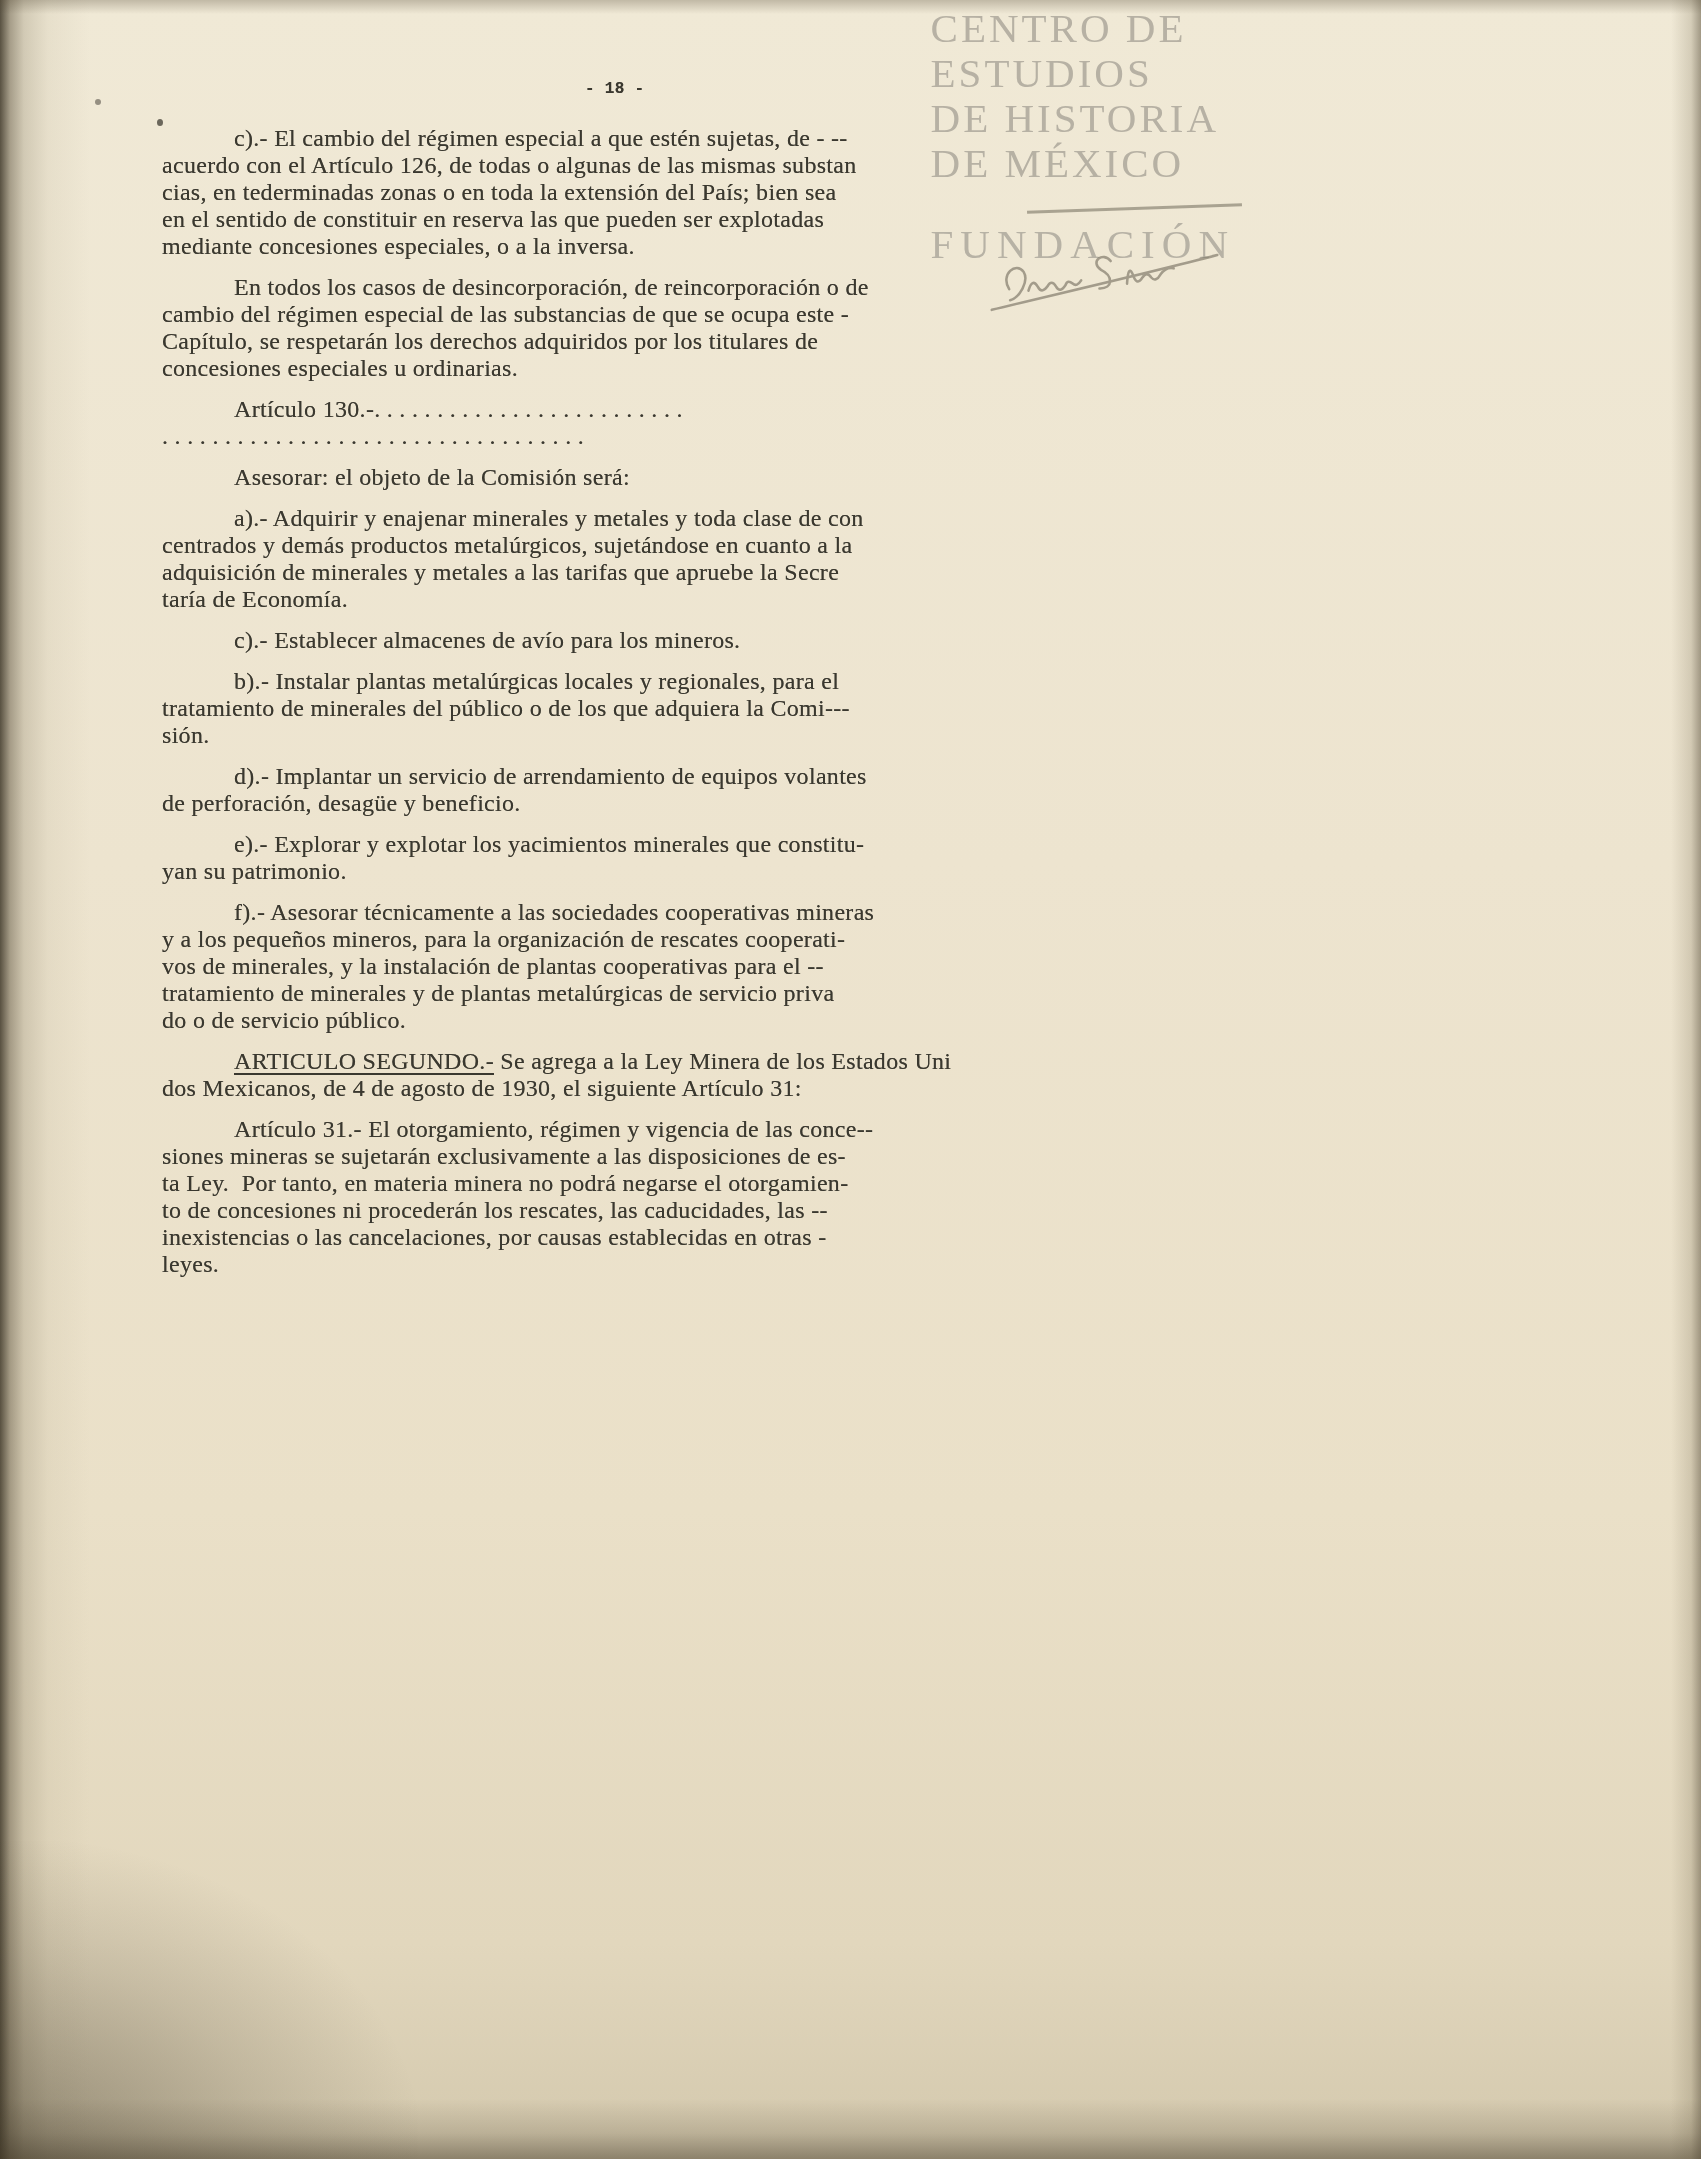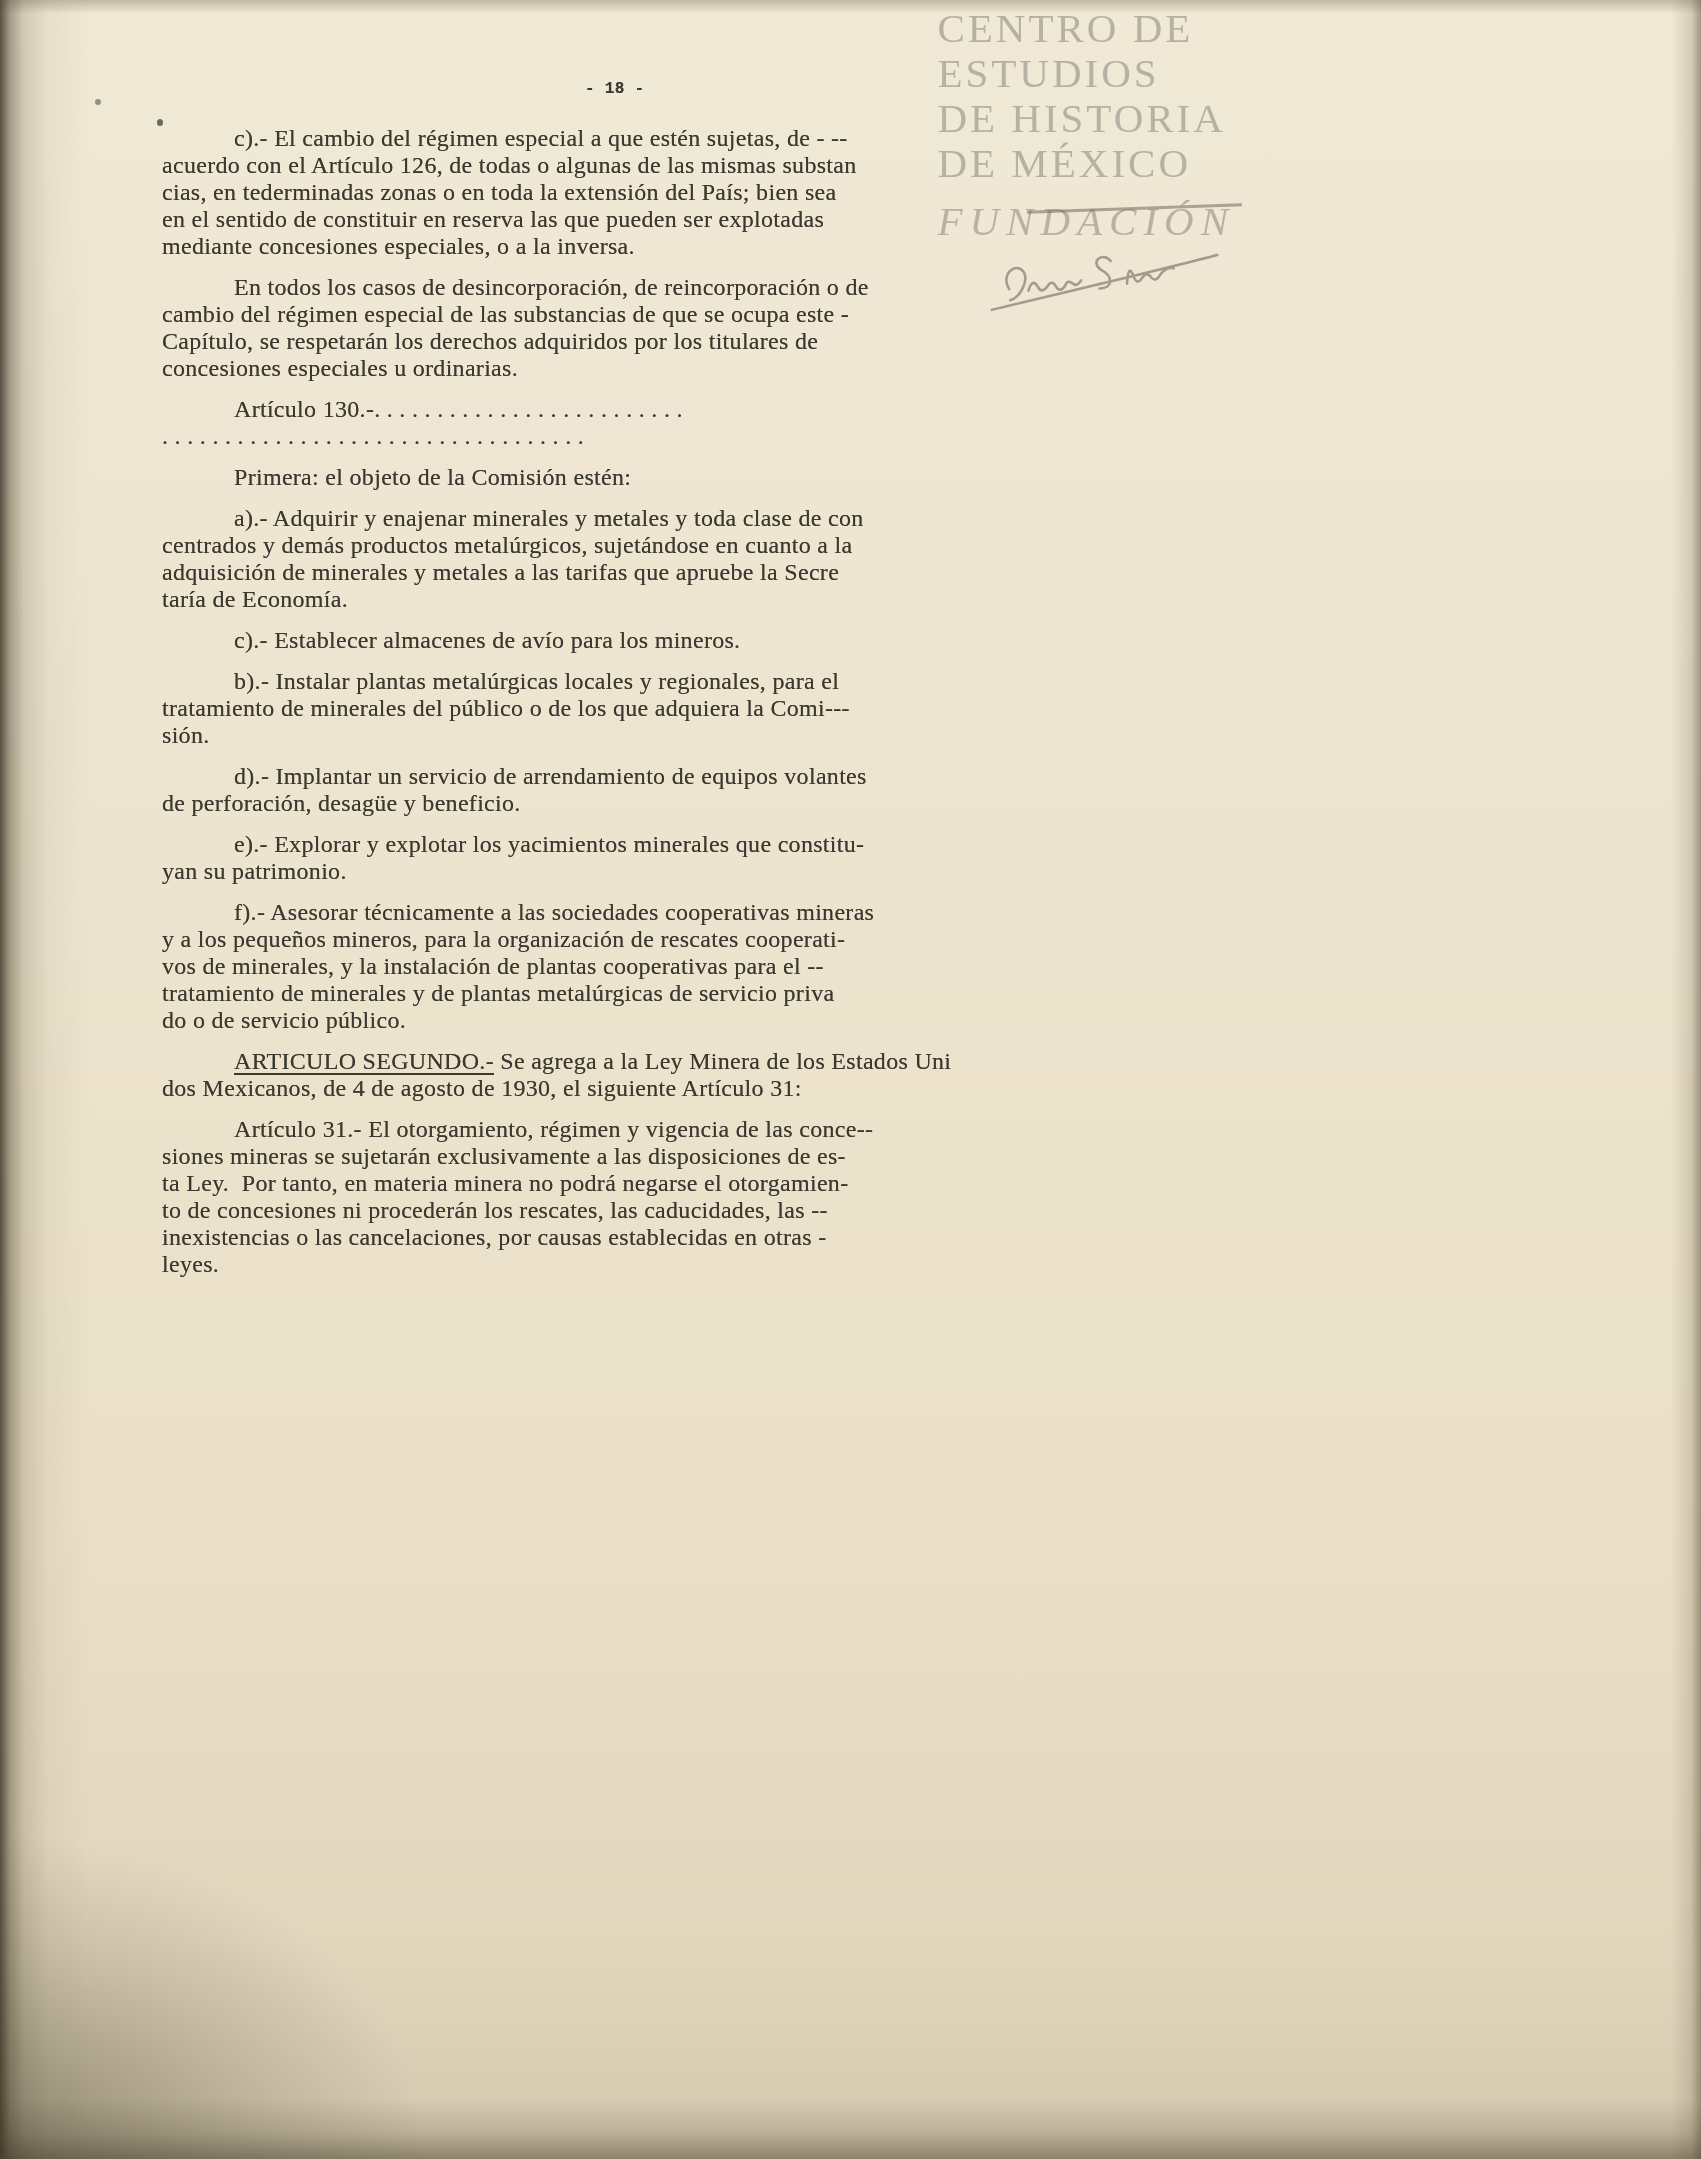--- a/index.html
+++ b/index.html
@@ -49,24 +49,23 @@
     color: #a9a498;
     opacity: 0.8;
   }
   .watermark .wline {
     font-size: 41px;
     line-height: 45px;
     letter-spacing: 3px;
     white-space: nowrap;
   }
   .watermark .wline-fundacion {
-    margin-top: 13px;
+    margin-top: 36px;
     letter-spacing: 7px;
     color: #aaa59a;
-    font-style: italic;
   }
 
   .signature-wrap {
     position: absolute;
     left: 985px;
     top: 243px;
     width: 239px;
     height: 78px;
     z-index: 3;
     transform: rotate(-5deg);
@@ -153,21 +152,21 @@
 acuerdo con el Artículo 126, de todas o algunas de las mismas substan
 cias, en tederminadas zonas o en toda la extensión del País; bien sea
 en el sentido de constituir en reserva las que pueden ser explotadas
 mediante concesiones especiales, o a la inversa.</p>
     <p>En todos los casos de desincorporación, de reincorporación o de
 cambio del régimen especial de las substancias de que se ocupa este -
 Capítulo, se respetarán los derechos adquiridos por los titulares de
 concesiones especiales u ordinarias.</p>
     <p>Artículo 130.-. . . . . . . . . . . . . . . . . . . . . . . . .
 . . . . . . . . . . . . . . . . . . . . . . . . . . . . . . . . . .</p>
-    <p>Primera: el objeto de la Comisión estén:</p>
+    <p>Asesorar: el objeto de la Comisión será:</p>
     <p>a).- Adquirir y enajenar minerales y metales y toda clase de con
 centrados y demás productos metalúrgicos, sujetándose en cuanto a la
 adquisición de minerales y metales a las tarifas que apruebe la Secre
 taría de Economía.</p>
     <p>c).- Establecer almacenes de avío para los mineros.</p>
     <p>b).- Instalar plantas metalúrgicas locales y regionales, para el
 tratamiento de minerales del público o de los que adquiera la Comi---
 sión.</p>
     <p>d).- Implantar un servicio de arrendamiento de equipos volantes
 de perforación, desagüe y beneficio.</p>

